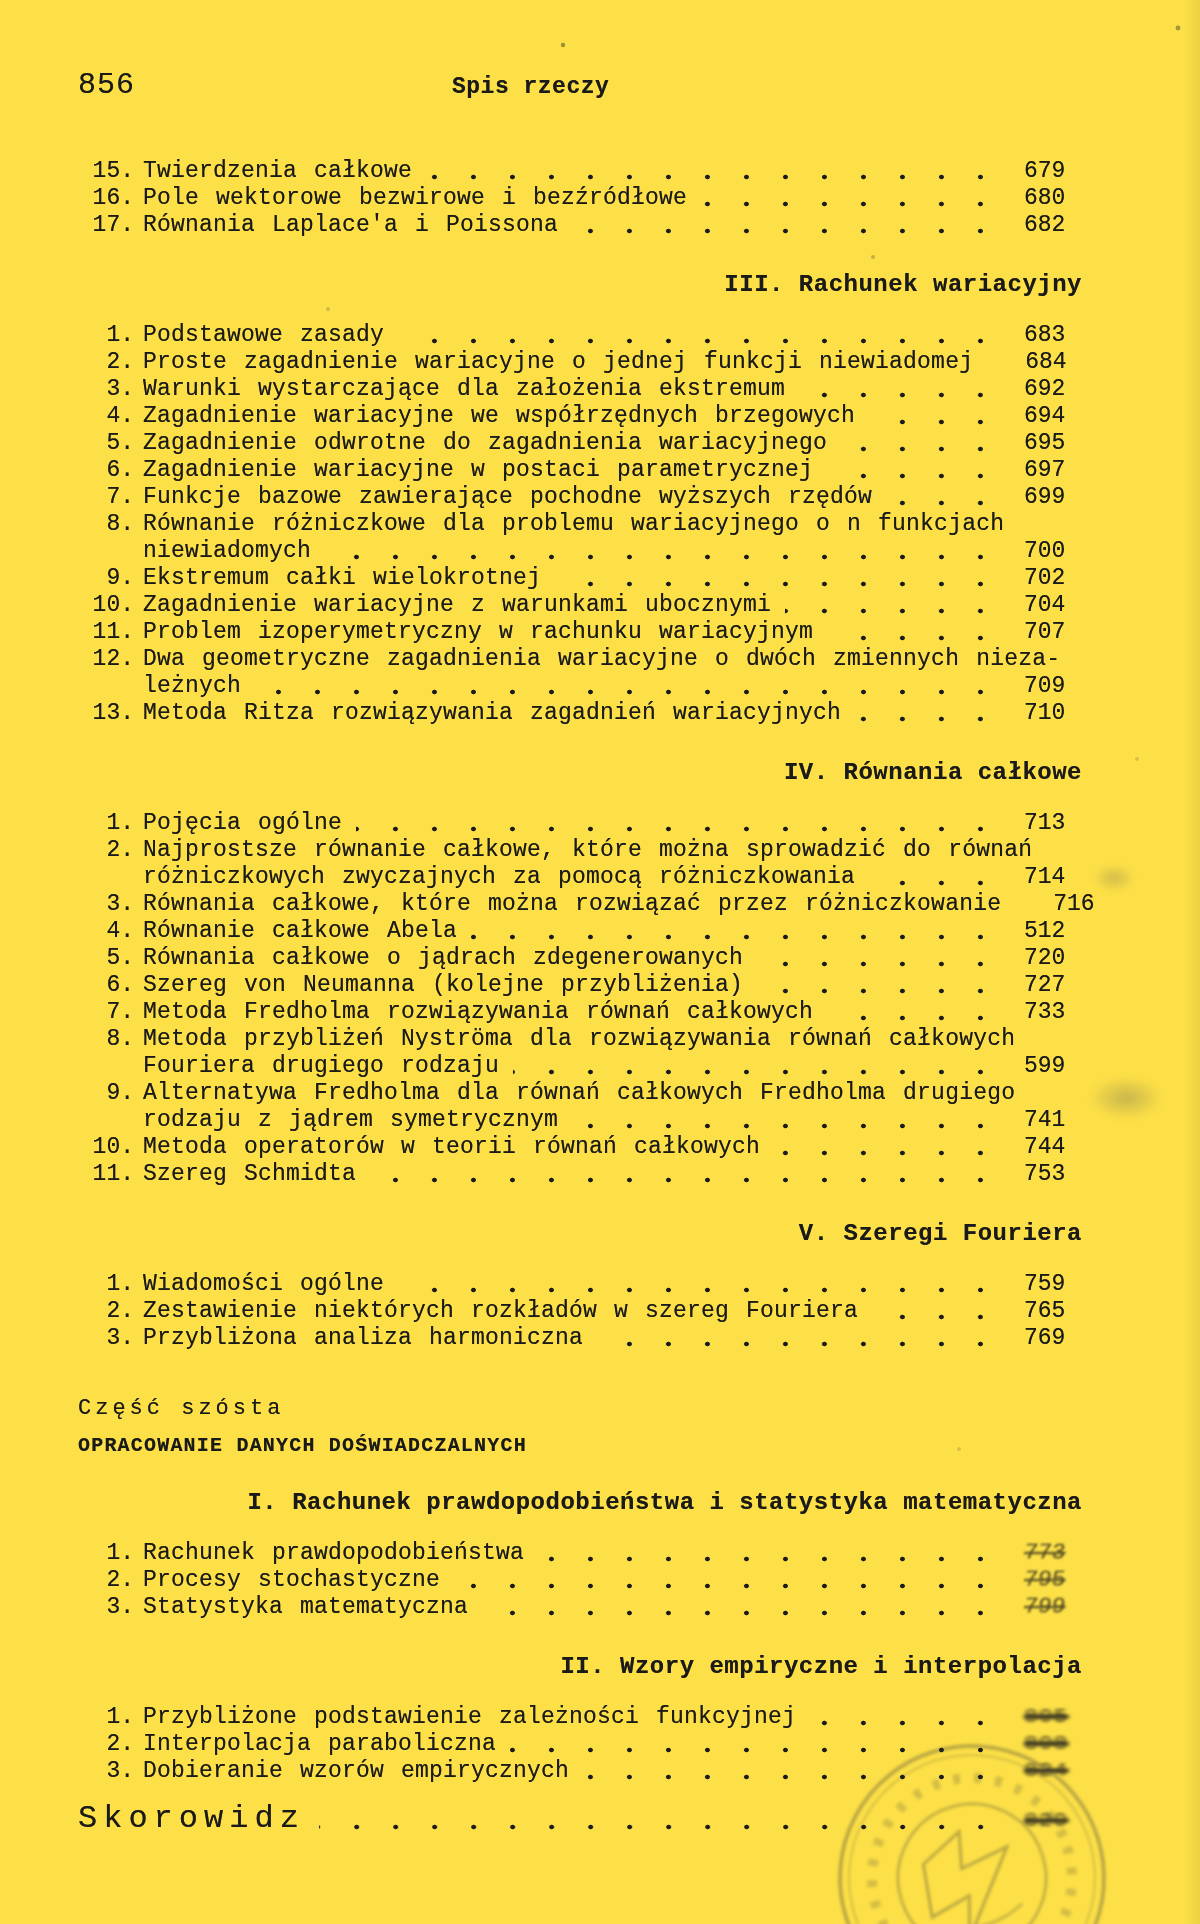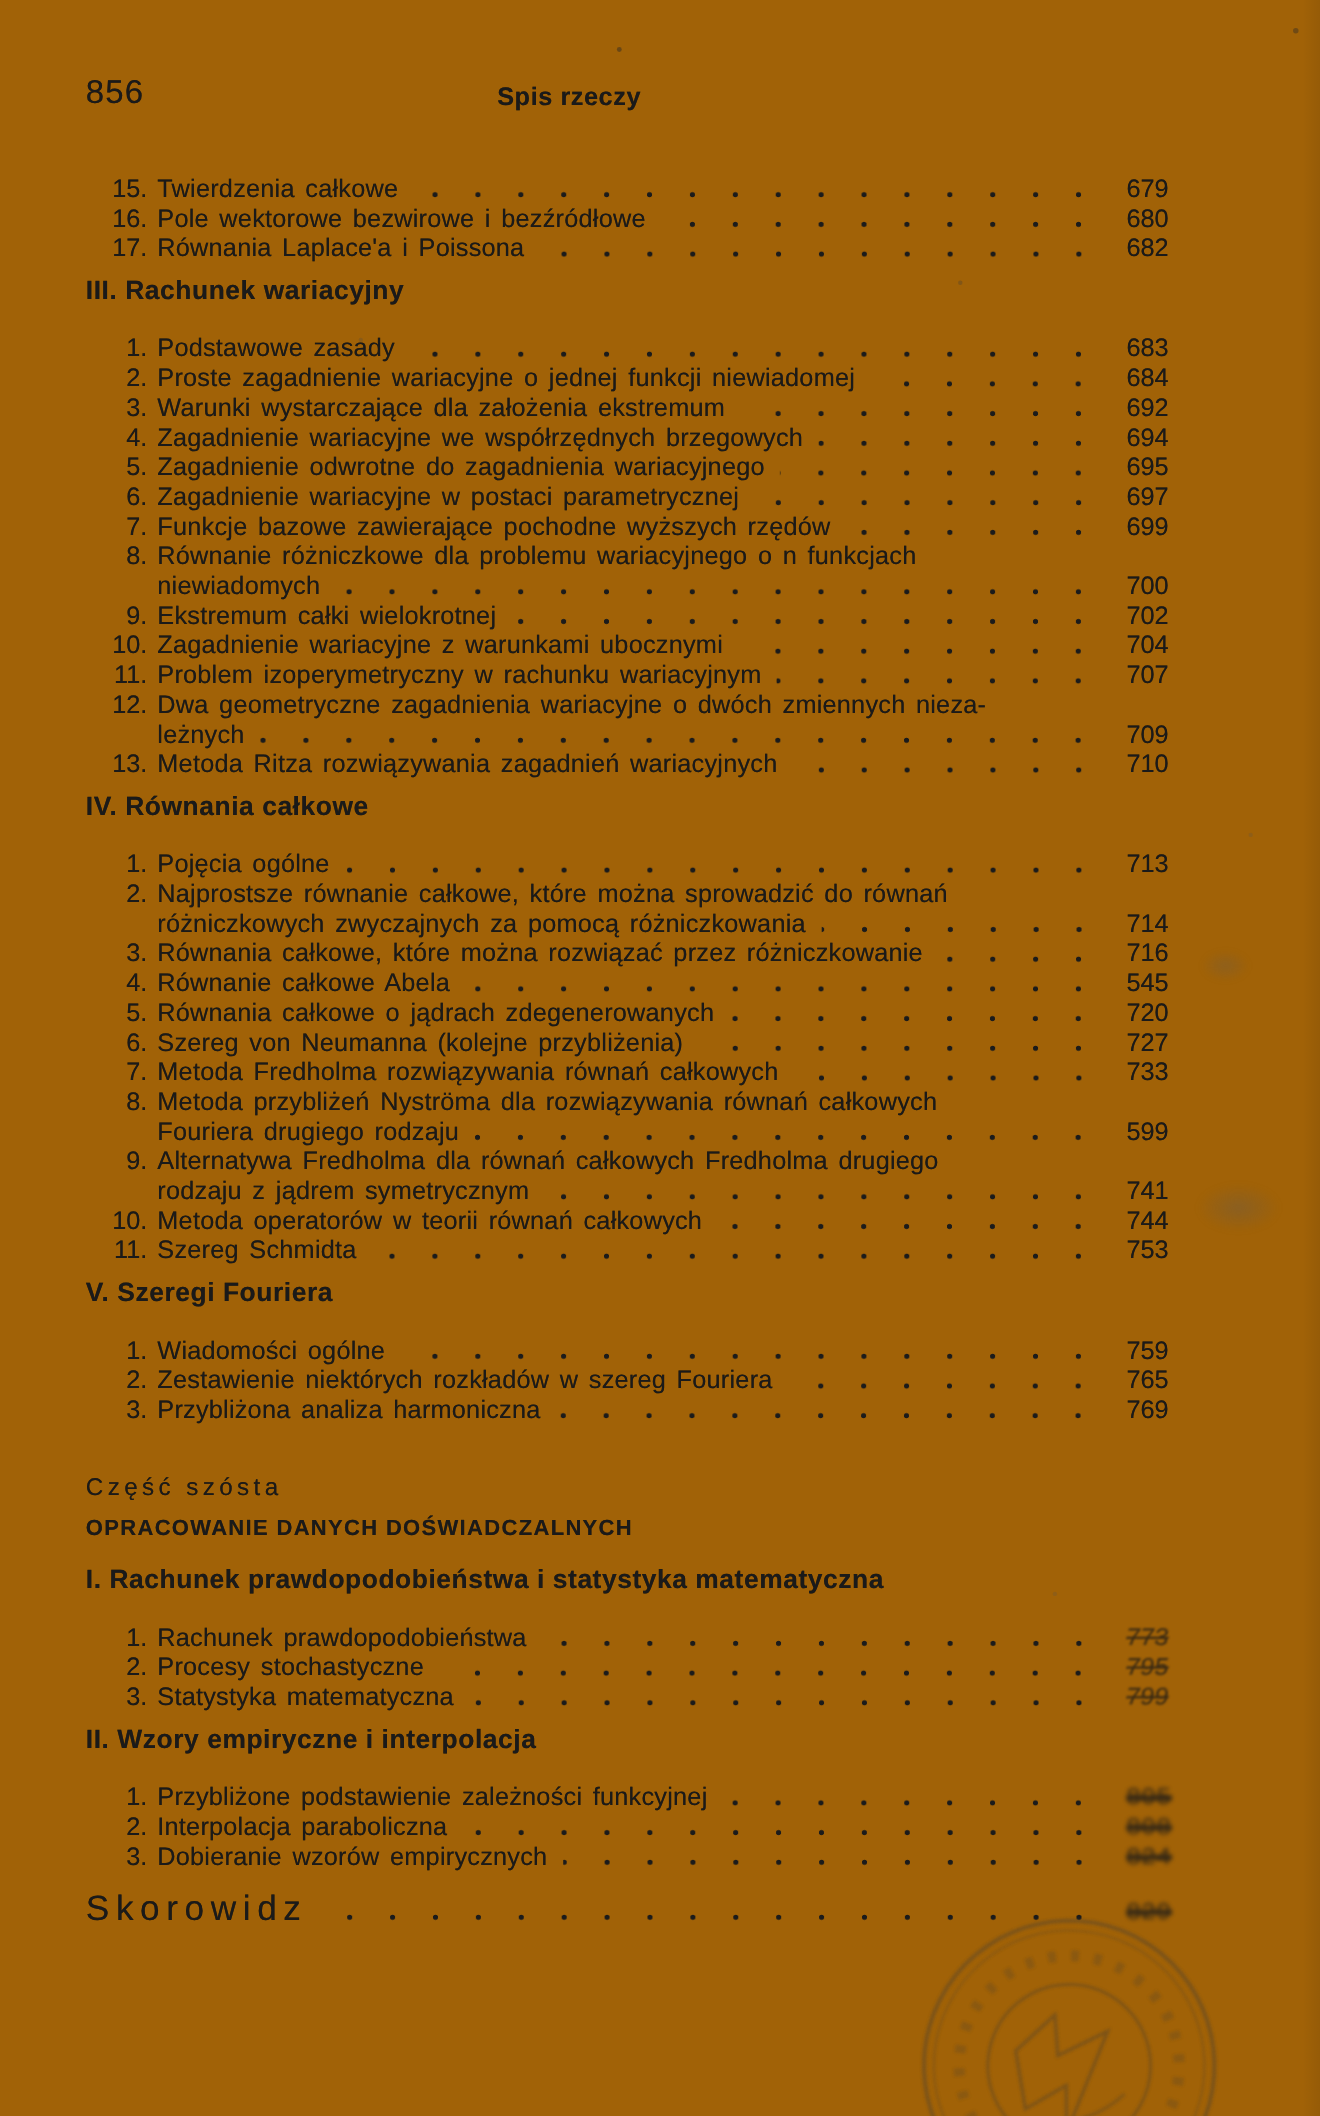--- a/index.html
+++ b/index.html
@@ -1,25 +1,25 @@
 <!DOCTYPE html>
 <html lang="pl"><head>
 <meta charset="utf-8">
 <style>
   html,body{margin:0;padding:0;background:#fcfcf9;}
   .page{
     position:relative;width:1200px;height:1924px;overflow:hidden;
-    background:#a16207;color:#1a1a1a;
-    font-family:Liberation Sans, sans-serif;
+    background:#fde047;color:#1a1a1a;
+    font-family:Liberation Mono, monospace;
     text-shadow:0 0 .4px rgba(0,0,0,.55);
   }
   .page-number{position:absolute;left:78px;top:68px;font-size:30px;letter-spacing:1px;}
   .running-title{position:absolute;left:452px;top:74px;font-size:23px;font-weight:bold;letter-spacing:.5px;}
   .toc{position:absolute;left:78px;right:118px;top:158px;}
-  .section-heading{text-align:left;font-weight:bold;font-size:24px;letter-spacing:.5px;margin:12px 0 24px;}
+  .section-heading{text-align:right;font-weight:bold;font-size:24px;letter-spacing:.5px;margin:32px 0 24px;}
   .part-block{margin:44px 0 22px;text-align:left;}
   .part-subtitle{font-size:22px;letter-spacing:4px;}
   .part-title{font-size:20px;font-weight:bold;letter-spacing:1.2px;margin-top:13px;}
   .toc-row{display:flex;align-items:baseline;line-height:27px;font-size:23px;}
   .item-num{flex:0 0 56px;text-align:right;}
   .item-text{margin-left:9px;white-space:nowrap;flex:0 0 auto;word-spacing:3px;letter-spacing:.2px;}
   .leader{
     flex:1 1 0;min-width:14px;align-self:flex-end;height:6px;margin:0 24px 5px 14px;
     background-image:radial-gradient(circle,#1b1b1b 2px,rgba(27,27,27,0) 2.7px);
     background-size:39px 6px;background-position:right center;background-repeat:repeat-x;
@@ -178,21 +178,21 @@
       <div class="toc-row">
         <span class="item-num">3.</span>
         <span class="item-text">Równania całkowe, które można rozwiązać przez różniczkowanie</span>
         <span class="leader"></span>
         <span class="item-page">716</span>
       </div>
       <div class="toc-row">
         <span class="item-num">4.</span>
         <span class="item-text">Równanie całkowe Abela</span>
         <span class="leader"></span>
-        <span class="item-page">545</span>
+        <span class="item-page">512</span>
       </div>
       <div class="toc-row">
         <span class="item-num">5.</span>
         <span class="item-text">Równania całkowe o jądrach zdegenerowanych</span>
         <span class="leader"></span>
         <span class="item-page">720</span>
       </div>
       <div class="toc-row">
         <span class="item-num">6.</span>
         <span class="item-text">Szereg von Neumanna (kolejne przybliżenia)</span>

